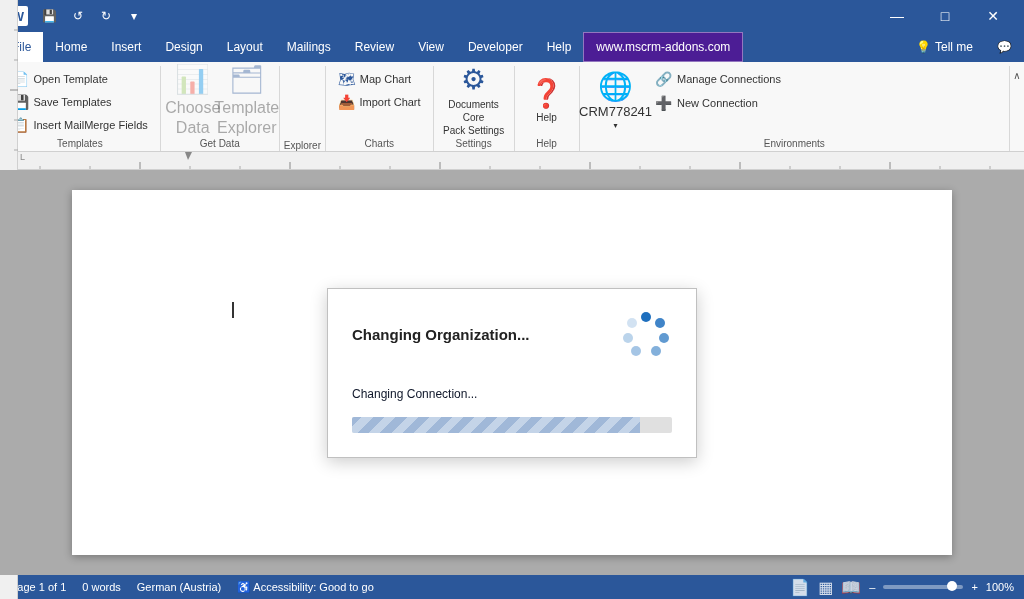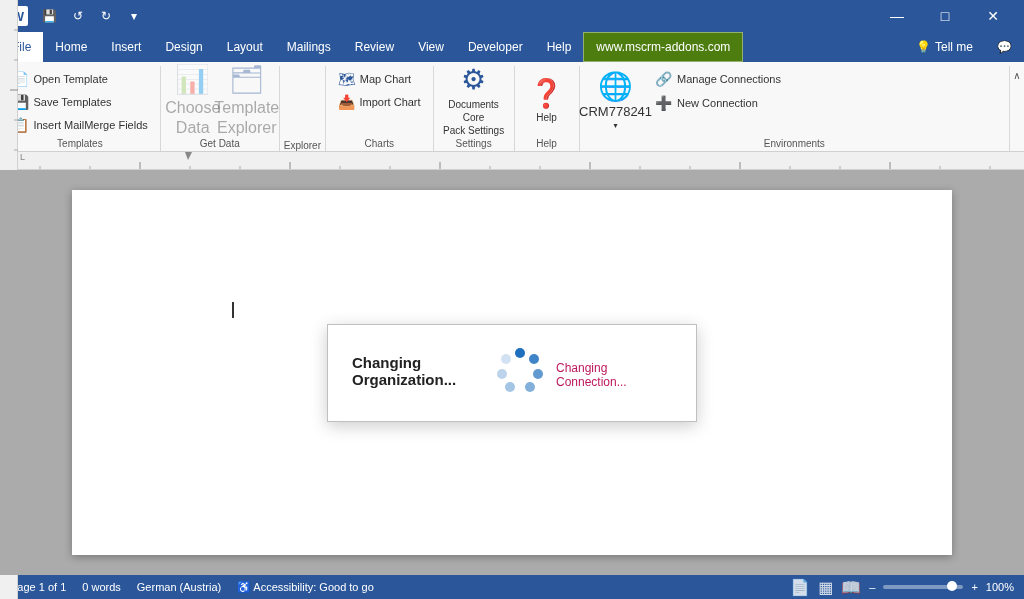--- a/index.html
+++ b/index.html
@@ -32,21 +32,21 @@
     .menu-item {
       padding: 0 12px;
       display: flex;
       align-items: center;
       color: white;
       font-size: 12px;
       cursor: pointer;
       white-space: nowrap;
     }
     .menu-item.active { background: white; color: #2b579a; }
-    .menu-item.accent { background: #4d7c0f; border: 1px solid rgba(255,255,255,0.4); }
+    .menu-item.accent { background: #4c1d95; border: 1px solid rgba(255,255,255,0.4); }
 
     
     .ribbon {
       background: #f8f8f8;
       border-bottom: 1px solid #d0d0d0;
       display: flex;
       align-items: stretch;
       padding: 4px 0 0 0;
       min-height: 90px;
       position: relative;
@@ -170,21 +170,21 @@
       align-items: center;
       justify-content: center;
     }
     .dialog {
       background: white;
       border: 1px solid #c0c0c0;
       box-shadow: 0 4px 16px rgba(0,0,0,0.2);
       width: 370px;
       padding: 20px 24px 24px 24px;
       display: flex;
-      flex-direction: row;
+      flex-direction: column;
       gap: 10px;
     }
     .dialog-header {
       display: flex;
       align-items: center;
       justify-content: space-between;
     }
     .dialog-title {
       font-size: 15px;
       font-weight: 600;
@@ -192,21 +192,21 @@
     }
     .dialog-spinner {
       width: 52px;
       height: 52px;
       position: relative;
     }
     .spinner-svg { animation: spin 1.5s linear infinite; }
     @keyframes spin { from { transform: rotate(0deg); } to { transform: rotate(360deg); } }
     .dialog-subtitle {
       font-size: 12px;
-      color: #be185d;
+      color: #0f172a;
       margin-top: 16px;
     }
     .progress-bar-track {
       height: 16px;
       background: #e0e0e0;
       border-radius: 2px;
       overflow: hidden;
       margin-top: 6px;
       position: relative;
     }

